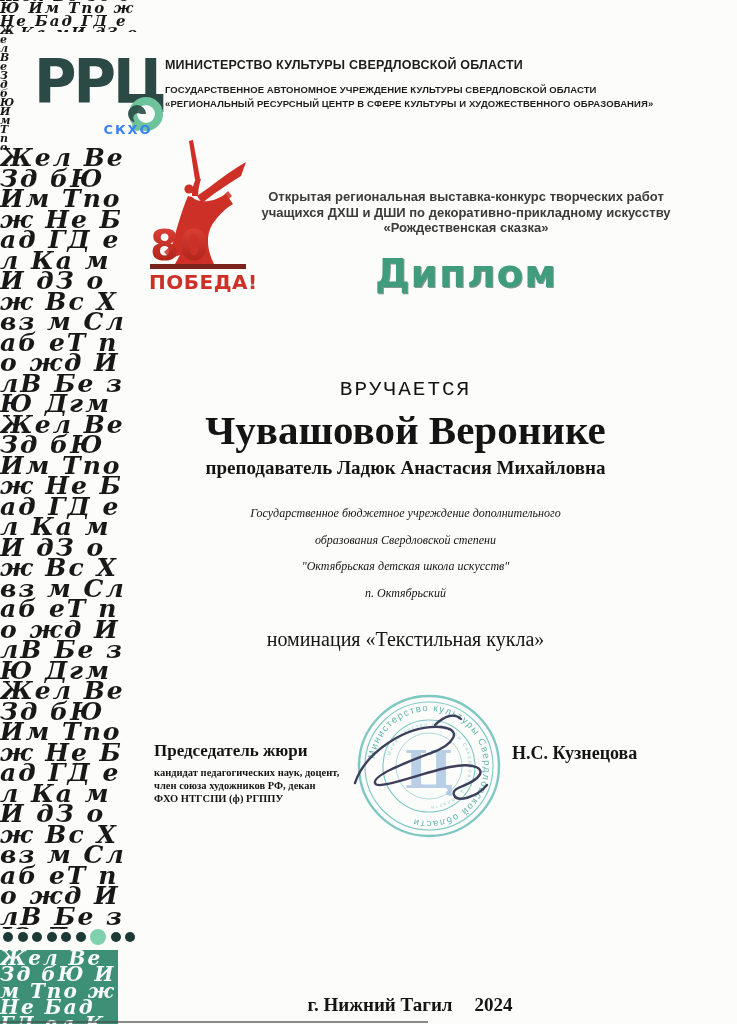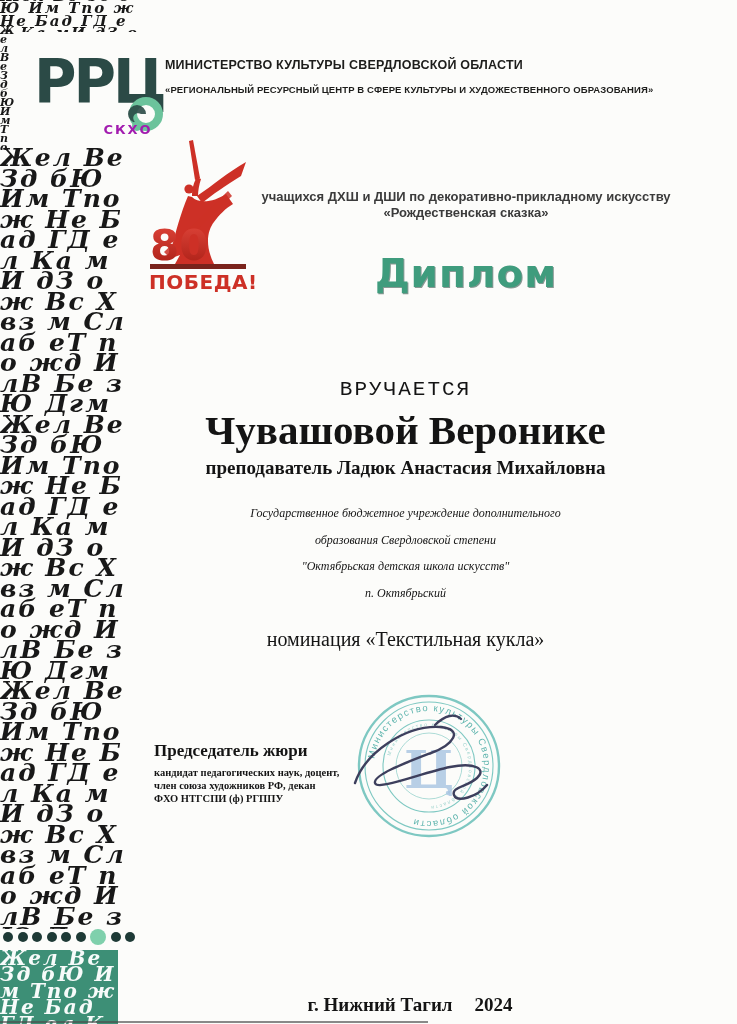--- a/index.html
+++ b/index.html
@@ -25,21 +25,21 @@
   
   .logo{ position:absolute; left:34px; top:52px; width:130px; height:92px; }
   .logo-letters{
     font-family:"DejaVu Sans", sans-serif; font-weight:bold; font-size:58px;
     letter-spacing:-3px; color:var(--logo-dark); line-height:1; transform:scaleY(1.04);
   }
   .logo-swirl{ position:absolute; left:88px; top:42px; }
   .logo-sub{
     position:absolute; left:62px; top:70px; width:64px; text-align:center;
     font-family:"DejaVu Sans", sans-serif; font-weight:bold; font-size:13px;
-    letter-spacing:2px; color:#a21caf;
+    letter-spacing:2px; color:#3b82f6;
   }
   
   .header-block{ position:absolute; left:165px; top:58px; width:566px;
     font-family:"Liberation Sans", sans-serif; color:var(--text-dark); }
   .ministry{ font-size:12.5px; font-weight:bold; letter-spacing:.2px; margin-bottom:11px; }
   .inst{ font-size:9.5px; font-weight:bold; line-height:13.5px; letter-spacing:.1px; }
   
   .victory{ position:absolute; left:142px; top:138px; width:118px; height:168px; }
   
   .contest{
@@ -95,20 +95,21 @@
     <svg class="logo-swirl" width="44" height="44" viewBox="0 0 44 44">
       <circle cx="24" cy="20" r="13" fill="none" stroke="var(--logo-green)" stroke-width="8"></circle>
       <path d="M24,20 a9,9 0 1 0 -9,9 a5,5 0 1 1 4,-9 Z" fill="var(--logo-dark)" opacity="0.9"></path>
       <circle cx="15" cy="32" r="5" fill="var(--logo-green)"></circle>
     </svg>
     <div class="logo-sub">СКХО</div>
   </div>
 
   <div class="header-block">
     <div class="ministry">МИНИСТЕРСТВО КУЛЬТУРЫ СВЕРДЛОВСКОЙ ОБЛАСТИ</div>
+    <div class="inst">ГОСУДАРСТВЕННОЕ АВТОНОМНОЕ УЧРЕЖДЕНИЕ КУЛЬТУРЫ СВЕРДЛОВСКОЙ ОБЛАСТИ</div>
     <div class="inst">«РЕГИОНАЛЬНЫЙ РЕСУРСНЫЙ ЦЕНТР В СФЕРЕ КУЛЬТУРЫ И ХУДОЖЕСТВЕННОГО ОБРАЗОВАНИЯ»</div>
   </div>
 
   <div class="victory">
     <svg width="118" height="168" viewBox="0 0 118 168">
       <defs>
         <linearGradient id="redg" x1="0" y1="0" x2="0" y2="1">
           <stop offset="0" stop-color="#e0453a"></stop>
           <stop offset="1" stop-color="#a81d14"></stop>
         </linearGradient>
@@ -126,20 +127,21 @@
 
       <path d="M22,114 L86,53 L90,58 L27,119 Z" fill="var(--victory-red)" opacity=".85"></path>
 
       <text x="8" y="122" font-family="DejaVu Sans, sans-serif" font-weight="bold" font-size="42" fill="url(#redg)">80</text>
       <rect x="8" y="126" width="96" height="5" fill="var(--victory-dark-red)"></rect>
       <text x="7" y="151" font-family="DejaVu Sans, sans-serif" font-weight="bold" font-size="20" fill="var(--victory-red)" letter-spacing="0.5">ПОБЕДА!</text>
     </svg>
   </div>
 
   <div class="contest">
+    <div>Открытая региональная выставка-конкурс творческих работ</div>
     <div>учащихся ДХШ и ДШИ по декоративно-прикладному искусству</div>
     <div>«Рождественская сказка»</div>
   </div>
 
   <div class="diplom">Диплом</div>
 
   <div class="body-block">
     <div class="presented">ВРУЧАЕТСЯ</div>
     <div class="recipient">Чувашовой Веронике</div>
     <div class="teacher">преподаватель Ладюк Анастасия Михайловна</div>
@@ -178,20 +180,21 @@
     <circle cx="94" cy="102" r="2.2" fill="var(--stamp-monogram-blue)" opacity=".8"></circle>
   </svg>
 
   <svg class="signature" viewBox="0 0 200 120">
     <g fill="none" stroke="var(--signature-ink)" stroke-width="2.4" stroke-linecap="round">
       <path d="M20,80 C30,50 70,22 105,24 C130,26 118,42 96,50 C70,60 38,72 40,80 C42,88 86,70 115,64 C140,59 152,66 142,75 C132,84 116,84 119,92 C122,100 142,94 152,82"></path>
       <path d="M100,22 C110,12 120,10 126,16"></path>
     </g>
   </svg>
 
+  <div class="signer">Н.С. Кузнецова</div>
 
   <div class="dots">
     <span class="dot"></span>
     <span class="dot"></span>
     <span class="dot"></span>
     <span class="dot"></span>
     <span class="dot"></span>
     <span class="dot"></span>
     <span class="dot light"></span>
     <span class="dot"></span>

